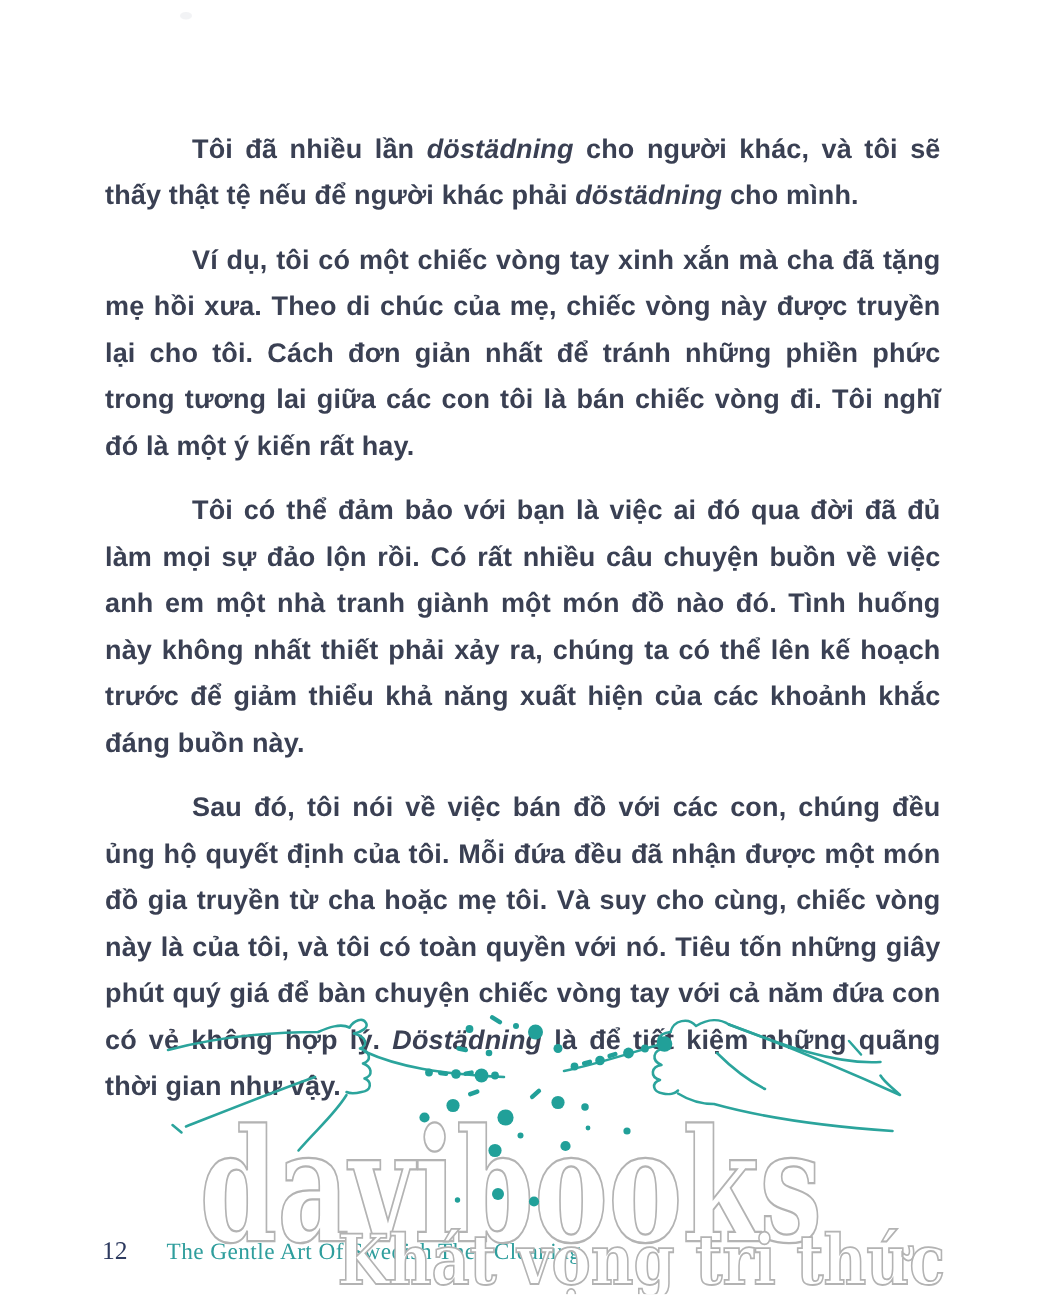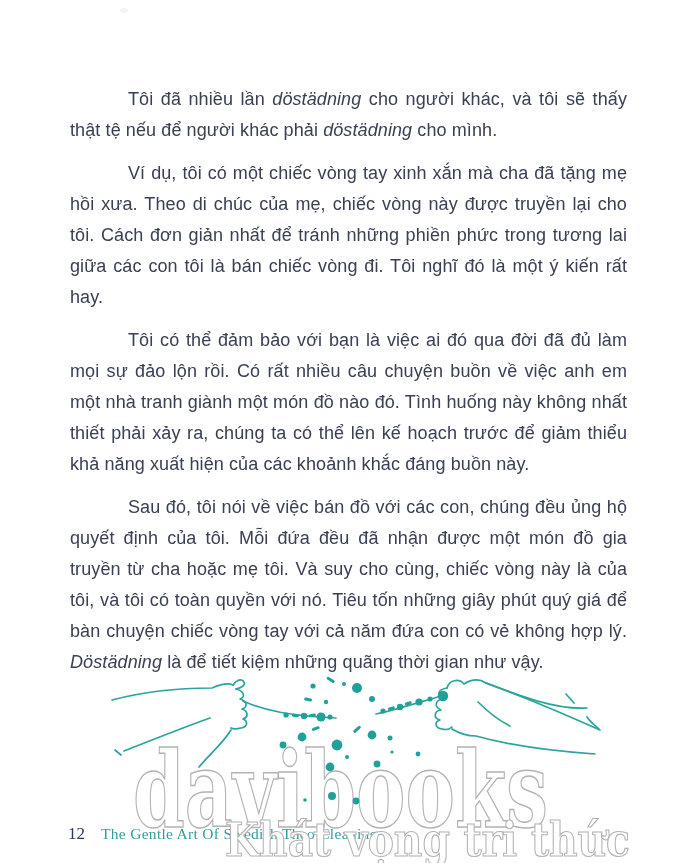--- a/index.html
+++ b/index.html
@@ -1,27 +1,27 @@
 <!DOCTYPE html>
 <html><head>
 <meta charset="utf-8">
 <style>
   html,body{margin:0;padding:0;background:#ffffff;}
   .page{position:relative;width:700px;height:863px;background:#ffffff;overflow:hidden;
         font-family:"Liberation Sans",sans-serif;}
   
   .body-text{position:absolute;top:84px;left:70px;width:561px;z-index:1;}
   .body-text p{margin:0 4px 12px 0;font-size:18px;line-height:31px;color:#3a4053;
-               text-align:justify;text-indent:58px;letter-spacing:0.1px;}
+               text-align:justify;text-indent:58px;letter-spacing:0.1px;font-weight:bold;}
   .body-text p i{font-style:italic;}
   
   .watermark-svg{position:absolute;left:0;top:0;width:700px;height:863px;z-index:2;pointer-events:none;}
   .illus-svg{position:absolute;left:0;top:650px;width:700px;height:170px;z-index:3;pointer-events:none;}
   
-  .footer{position:absolute;left:68px;top:824px;z-index:1;display:flex;align-items:baseline;gap:16px;
+  .footer{position:absolute;left:68px;top:824px;z-index:1;display:flex;align-items:baseline;gap:26px;
           font-family:"Liberation Serif",serif;}
   .footer .pagenum{font-size:17px;color:#2d3a5f;}
   .footer .booktitle{font-size:15.5px;color:#2f9e9d;letter-spacing:0.3px;}
   .scan-artifact{position:absolute;left:120px;top:8px;width:8px;height:5px;background:#e9ebee;
                  border-radius:50%;opacity:.6;z-index:0;}
 </style>
 </head>
 <body>
 
 <div class="page">

